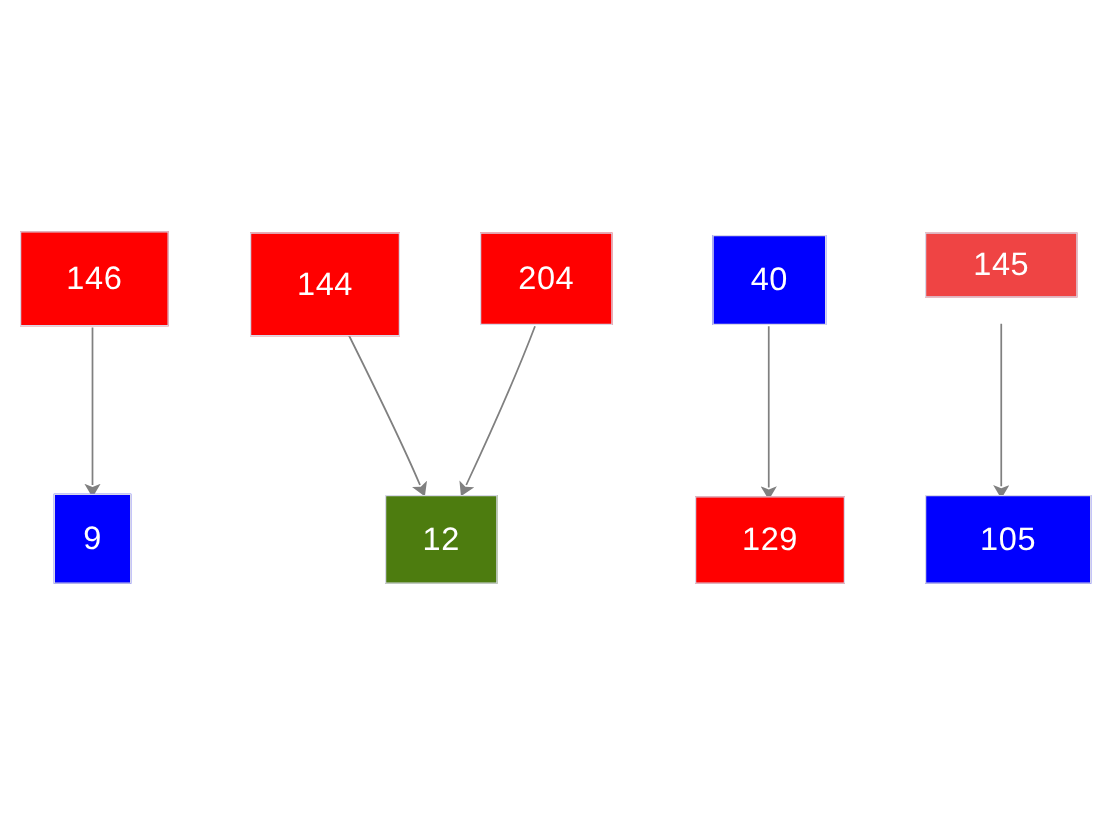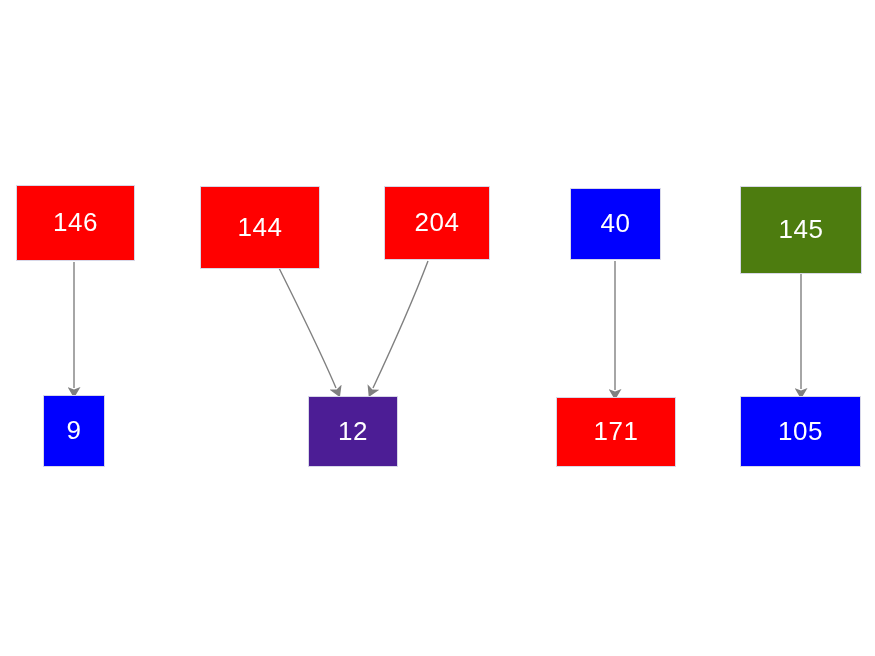--- a/index.html
+++ b/index.html
@@ -71,30 +71,30 @@
       </div>
       <div class="node" style="left: 43px; top: 395px; width: 62px; height: 72px; background: rgb(0, 0, 255);">
         <span class="node-label">9</span>
       </div>
       <div class="node" style="left: 200px; top: 186px; width: 120px; height: 83px; background: rgb(255, 0, 0);">
         <span class="node-label">144</span>
       </div>
       <div class="node" style="left: 384px; top: 186px; width: 106px; height: 74px; background: rgb(255, 0, 0);">
         <span class="node-label">204</span>
       </div>
-      <div class="node" style="left: 308px; top: 396px; width: 90px; height: 71px; background: #4c1d95;">
+      <div class="node" style="left: 308px; top: 396px; width: 90px; height: 71px; background: #4d7c0f;">
         <span class="node-label">12</span>
       </div>
       <div class="node" style="left: 570px; top: 188px; width: 91px; height: 72px; background: rgb(0, 0, 255); align-items: center;">
         <span class="node-label">40</span>
       </div>
       <div class="node" style="left: 556px; top: 397px; width: 120px; height: 70px; background: rgb(255, 0, 0);">
-        <span class="node-label">171</span>
+        <span class="node-label">129</span>
       </div>
-      <div class="node" style="left: 740px; top: 186px; width: 122px; height: 88px; background: #4d7c0f;">
+      <div class="node" style="left: 740px; top: 186px; width: 122px; height: 52px; background: #ef4444;">
         <span class="node-label">145</span>
       </div>
-      <div class="node" style="left: 740px; top: 396px; width: 121px; height: 71px; background: rgb(0, 0, 255);">
+      <div class="node" style="left: 740px; top: 396px; width: 133px; height: 71px; background: rgb(0, 0, 255);">
         <span class="node-label">105</span>
       </div>
     </div>
 
 </div>
 
 </body></html>

